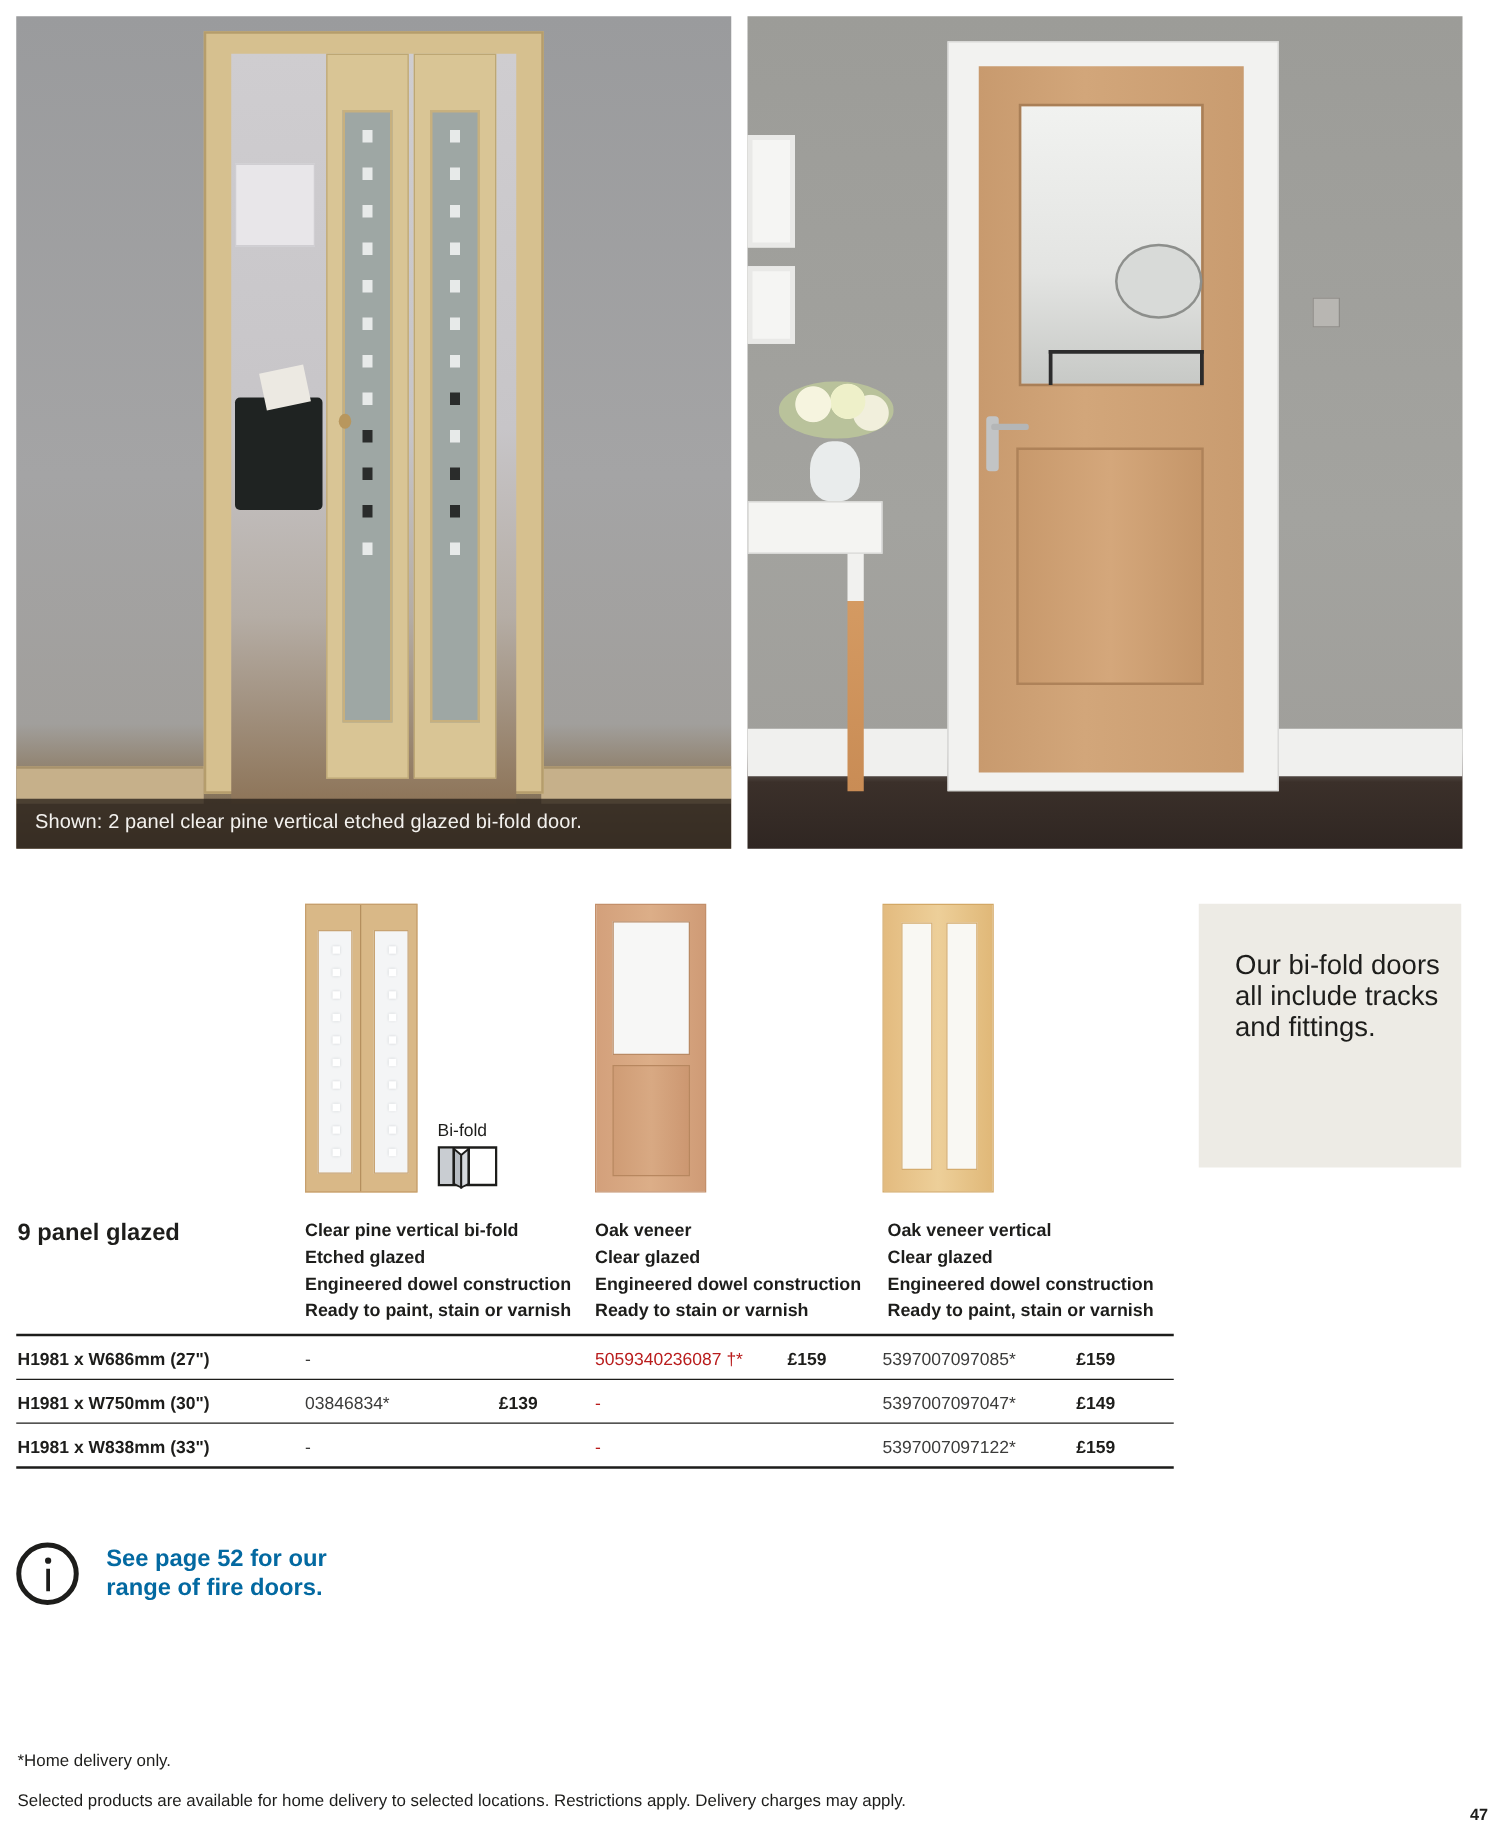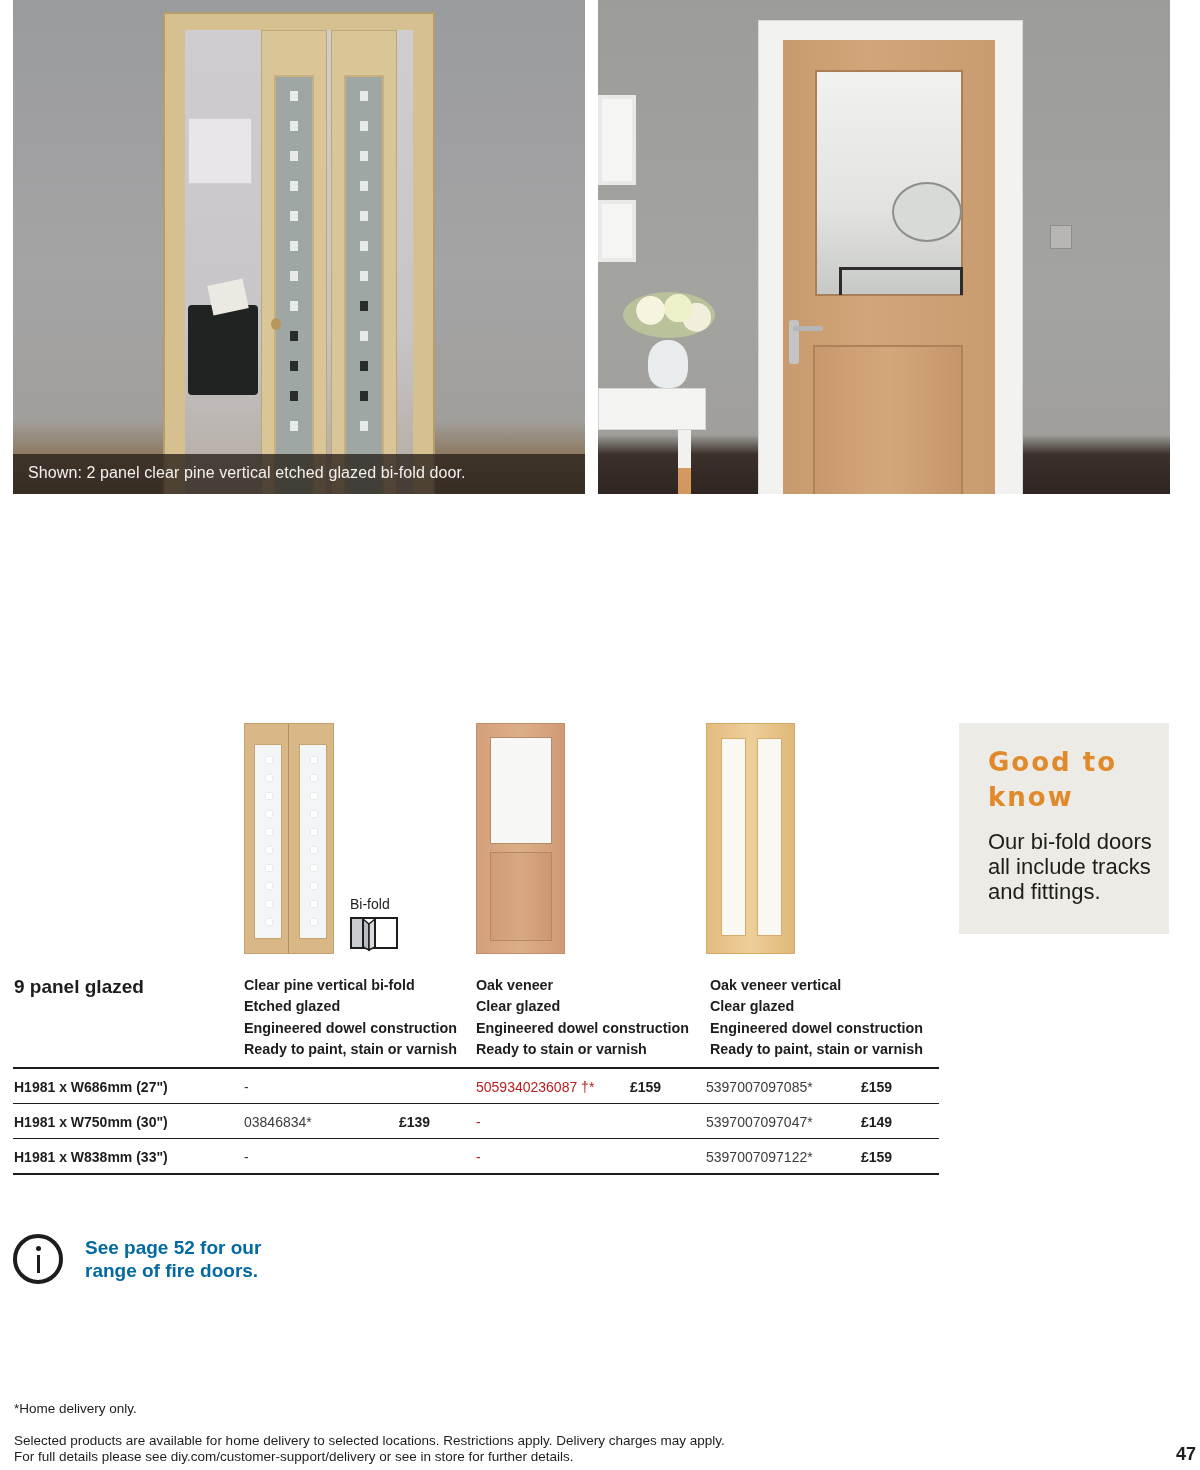--- a/index.html
+++ b/index.html
@@ -1,20 +1,20 @@
 <!DOCTYPE html>
 <html><head>
 <meta charset="utf-8">
 <style>
   * { box-sizing: border-box; margin: 0; padding: 0; }
   html, body { width: 1200px; height: 1470px; background: #ffffff; overflow: hidden; }
   body { position: relative; font-family: "Liberation Sans", "DejaVu Sans", sans-serif; color: #1d1d1b; }
 
   
-  .photo { position: absolute; top: 0; height: 494px; overflow: hidden; }
+  .photo { position: absolute; top: 13px; height: 666px; overflow: hidden; }
   .photo-1 { left: 13px; width: 572px; background: linear-gradient(180deg, #9a9b9d 0%, #a4a4a5 55%, #a19f9c 85%, #8c7a62 92%, #6e5b44 100%); }
   .photo-2 { left: 598px; width: 572px; background: linear-gradient(180deg, #9c9c98 0%, #a3a39f 60%, #a09f9b 88%, #3b302a 92%, #2f2622 100%); }
   .caption { position: absolute; left: 0; right: 0; bottom: 0; height: 40px; background: rgba(40,32,26,0.78); color: #f3f1ee; font-size: 16px; padding: 10px 0 0 15px; letter-spacing: 0.1px; }
 
   
   .p1-skirting-l { position: absolute; left: 0; top: 600px; width: 150px; height: 30px; background: #c6b08a; border-top: 2px solid #a8926c; }
   .p1-skirting-r { position: absolute; left: 420px; top: 600px; width: 152px; height: 30px; background: #c6b08a; border-top: 2px solid #a8926c; }
   .p1-frame { position: absolute; left: 150px; top: 12px; width: 272px; height: 610px; background: #d6c08f; border: 2px solid #b59d6c; }
   .p1-opening { position: absolute; left: 172px; top: 30px; width: 228px; height: 600px; background: linear-gradient(180deg, #cfcdd0 0%, #c7c5c8 50%, #b5ada5 75%, #8d7458 100%); }
   .p1-art { position: absolute; left: 175px; top: 118px; width: 64px; height: 66px; background: #e8e6e9; border: 1px solid #d0ced2; }
@@ -93,21 +93,21 @@
 
   
   .info-icon { position: absolute; left: 13px; top: 1234px; width: 50px; height: 50px; border: 4px solid #1d1d1b; border-radius: 50%; }
   .info-icon .dot { position: absolute; left: 19px; top: 8px; width: 5px; height: 5px; background: #1d1d1b; border-radius: 50%; }
   .info-icon .bar { position: absolute; left: 20px; top: 17px; width: 3px; height: 18px; background: #1d1d1b; }
   .info-text { position: absolute; left: 85px; top: 1236px; font-size: 19px; line-height: 23px; font-weight: bold; color: #0369a1; }
 
   
   .foot-1 { position: absolute; left: 14px; top: 1401px; font-size: 13.5px; color: #1d1d1b; }
   .foot-2 { position: absolute; left: 14px; top: 1433px; font-size: 13.5px; line-height: 16px; color: #1d1d1b; }
-  .page-num { position: absolute; left: 1176px; top: 1444px; font-size: 18px; font-weight: bold; color: #1d1d1b; }
+  .page-num { position: absolute; left: 1176px; top: 1444px; font-size: 13px; font-weight: bold; color: #1d1d1b; }
 </style>
 </head>
 <body>
 
 <div class="photo photo-1">
   <div class="p1-skirting-l"></div>
   <div class="p1-skirting-r"></div>
   <div class="p1-frame"></div>
   <div class="p1-opening"></div>
   <div class="p1-art"></div>
@@ -216,24 +216,20 @@
   <div class="gl"></div>
   <div class="pn"></div>
 </div>
 
 <div class="thumb thumb-3">
   <div class="gl a"></div>
   <div class="gl b"></div>
 </div>
 
 <div class="gtk">
-  <div class="gtk-title">
-    <div>Good to</div>
-    <div>know</div>
-  </div>
   <div class="gtk-body">
     <div>Our bi-fold doors</div>
     <div>all include tracks</div>
     <div>and fittings.</div>
   </div>
 </div>
 
 <div class="range-title">9 panel glazed</div>
 
 <div class="spec spec-1">
@@ -290,15 +286,14 @@
   <div class="bar"></div>
 </div>
 <div class="info-text">
   <div>See page 52 for our</div>
   <div>range of fire doors.</div>
 </div>
 
 <div class="foot-1">*Home delivery only.</div>
 <div class="foot-2">
   <div>Selected products are available for home delivery to selected locations. Restrictions apply. Delivery charges may apply.</div>
-  <div>For full details please see diy.com/customer-support/delivery or see in store for further details.</div>
 </div>
 <div class="page-num">47</div>
 
 </body></html>

